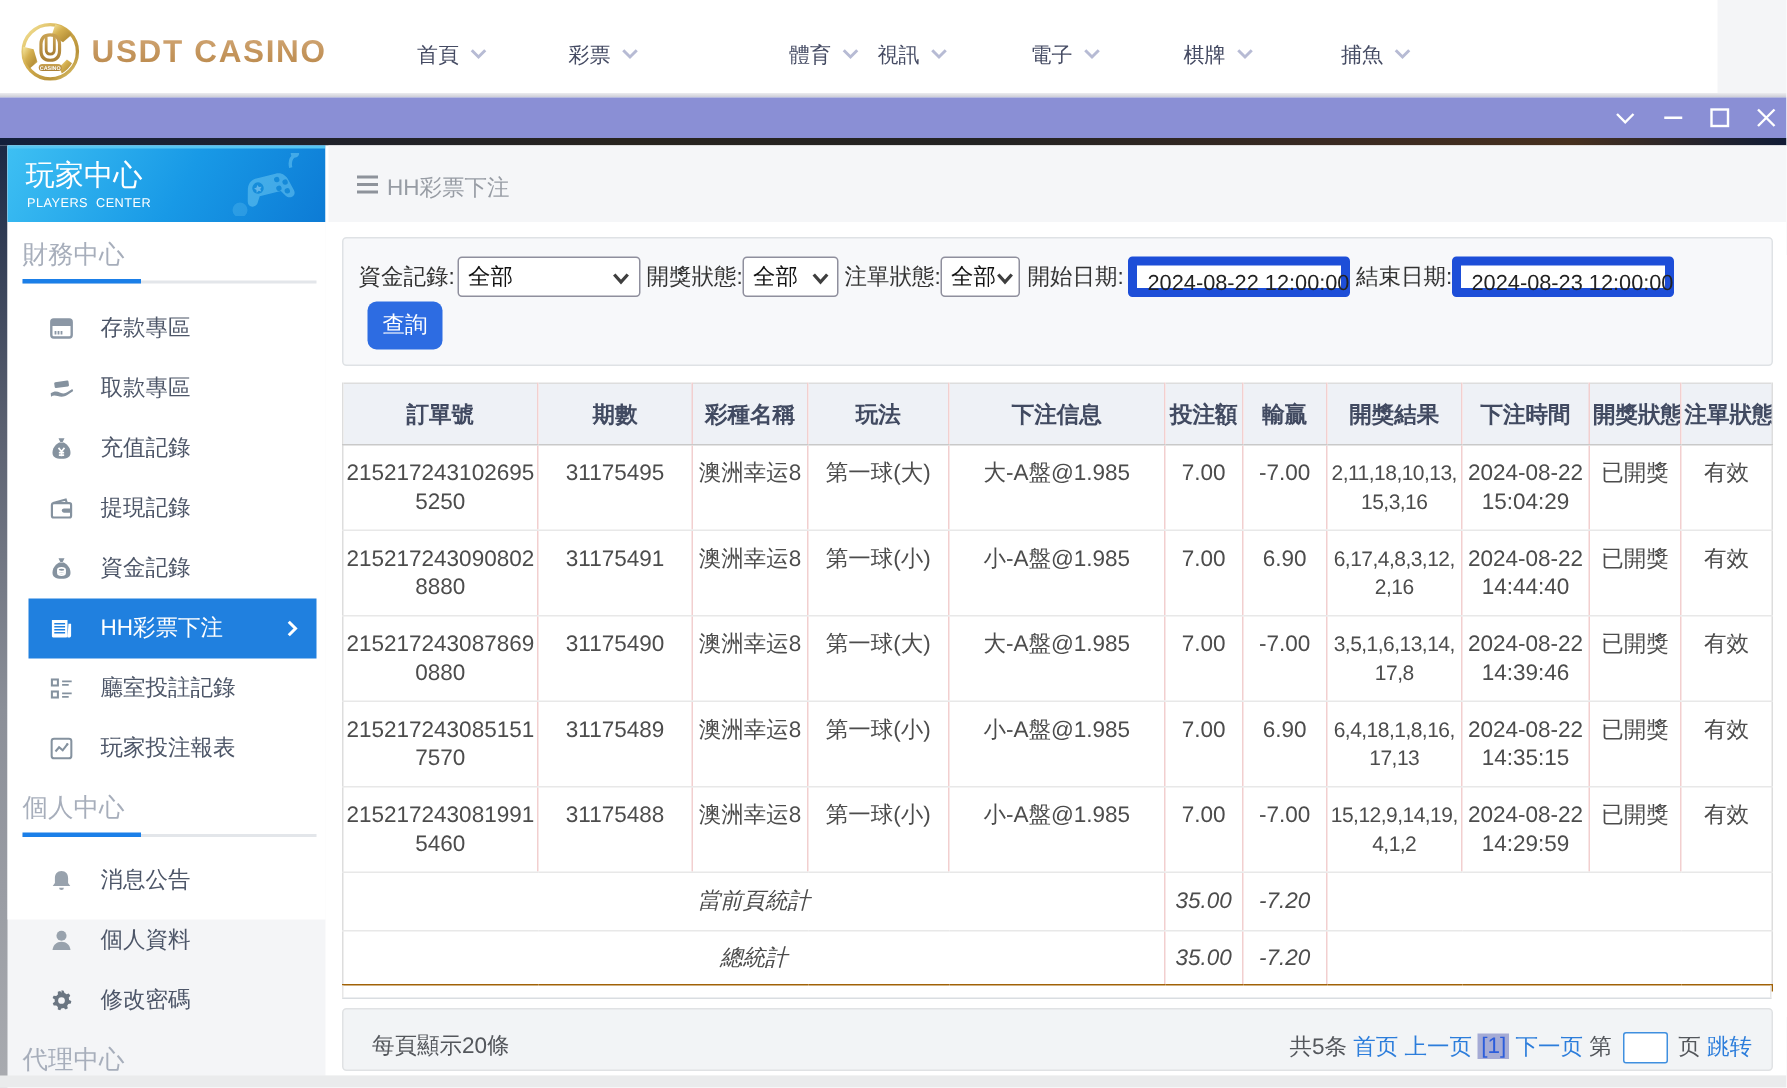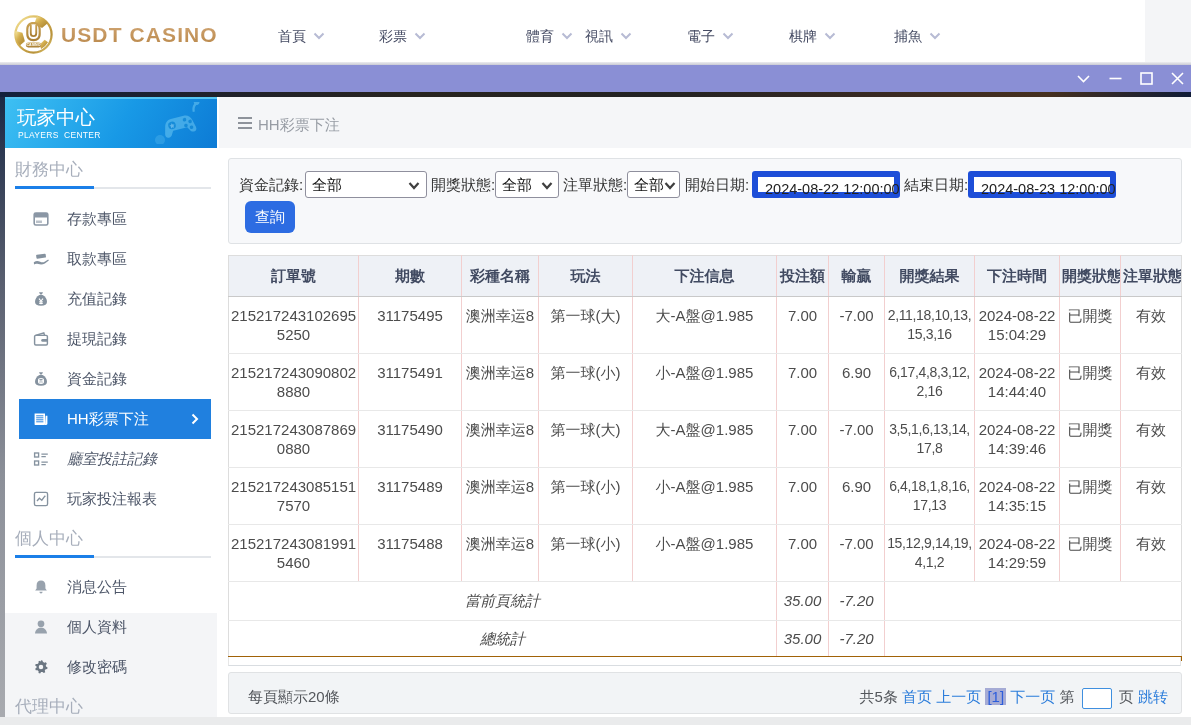--- a/index.html
+++ b/index.html
@@ -237,21 +237,21 @@
         </g>
         <g stroke="#2080df" stroke-width="1.2" fill="none">
           <path d="M4 6 h9 M4 8.5 h9 M4 11 h9 M4 13.5 h9"></path>
         </g>
       </svg>
     <span class="tx">HH彩票下注</span>
     <svg style="position:absolute; right:12px; top:14px;" width="8" height="12" viewBox="0 0 8 12">
         <polyline points="1.5,1.5 6,6 1.5,10.5" fill="none" stroke="#fff" stroke-width="2"></polyline>
       </svg>
   </div>
-  <div class="sb-item" style="top:342px;font-style:italic;">
+  <div class="sb-item" style="top:342px;">
     <svg class="ic" viewBox="0 0 20 20">
         <g fill="none" stroke="#85929f" stroke-width="1.7">
           <rect x="2" y="2.5" width="5" height="5"></rect>
           <rect x="2" y="12.5" width="5" height="5"></rect>
           <path d="M10.5 4 h8 M10.5 7 h5.5 M10.5 14 h8 M10.5 17 h5.5" stroke-width="1.5"></path>
         </g>
       </svg>
     <span class="tx">廳室投註記錄</span>
   </div>
   <div class="sb-item" style="top:382px;">

